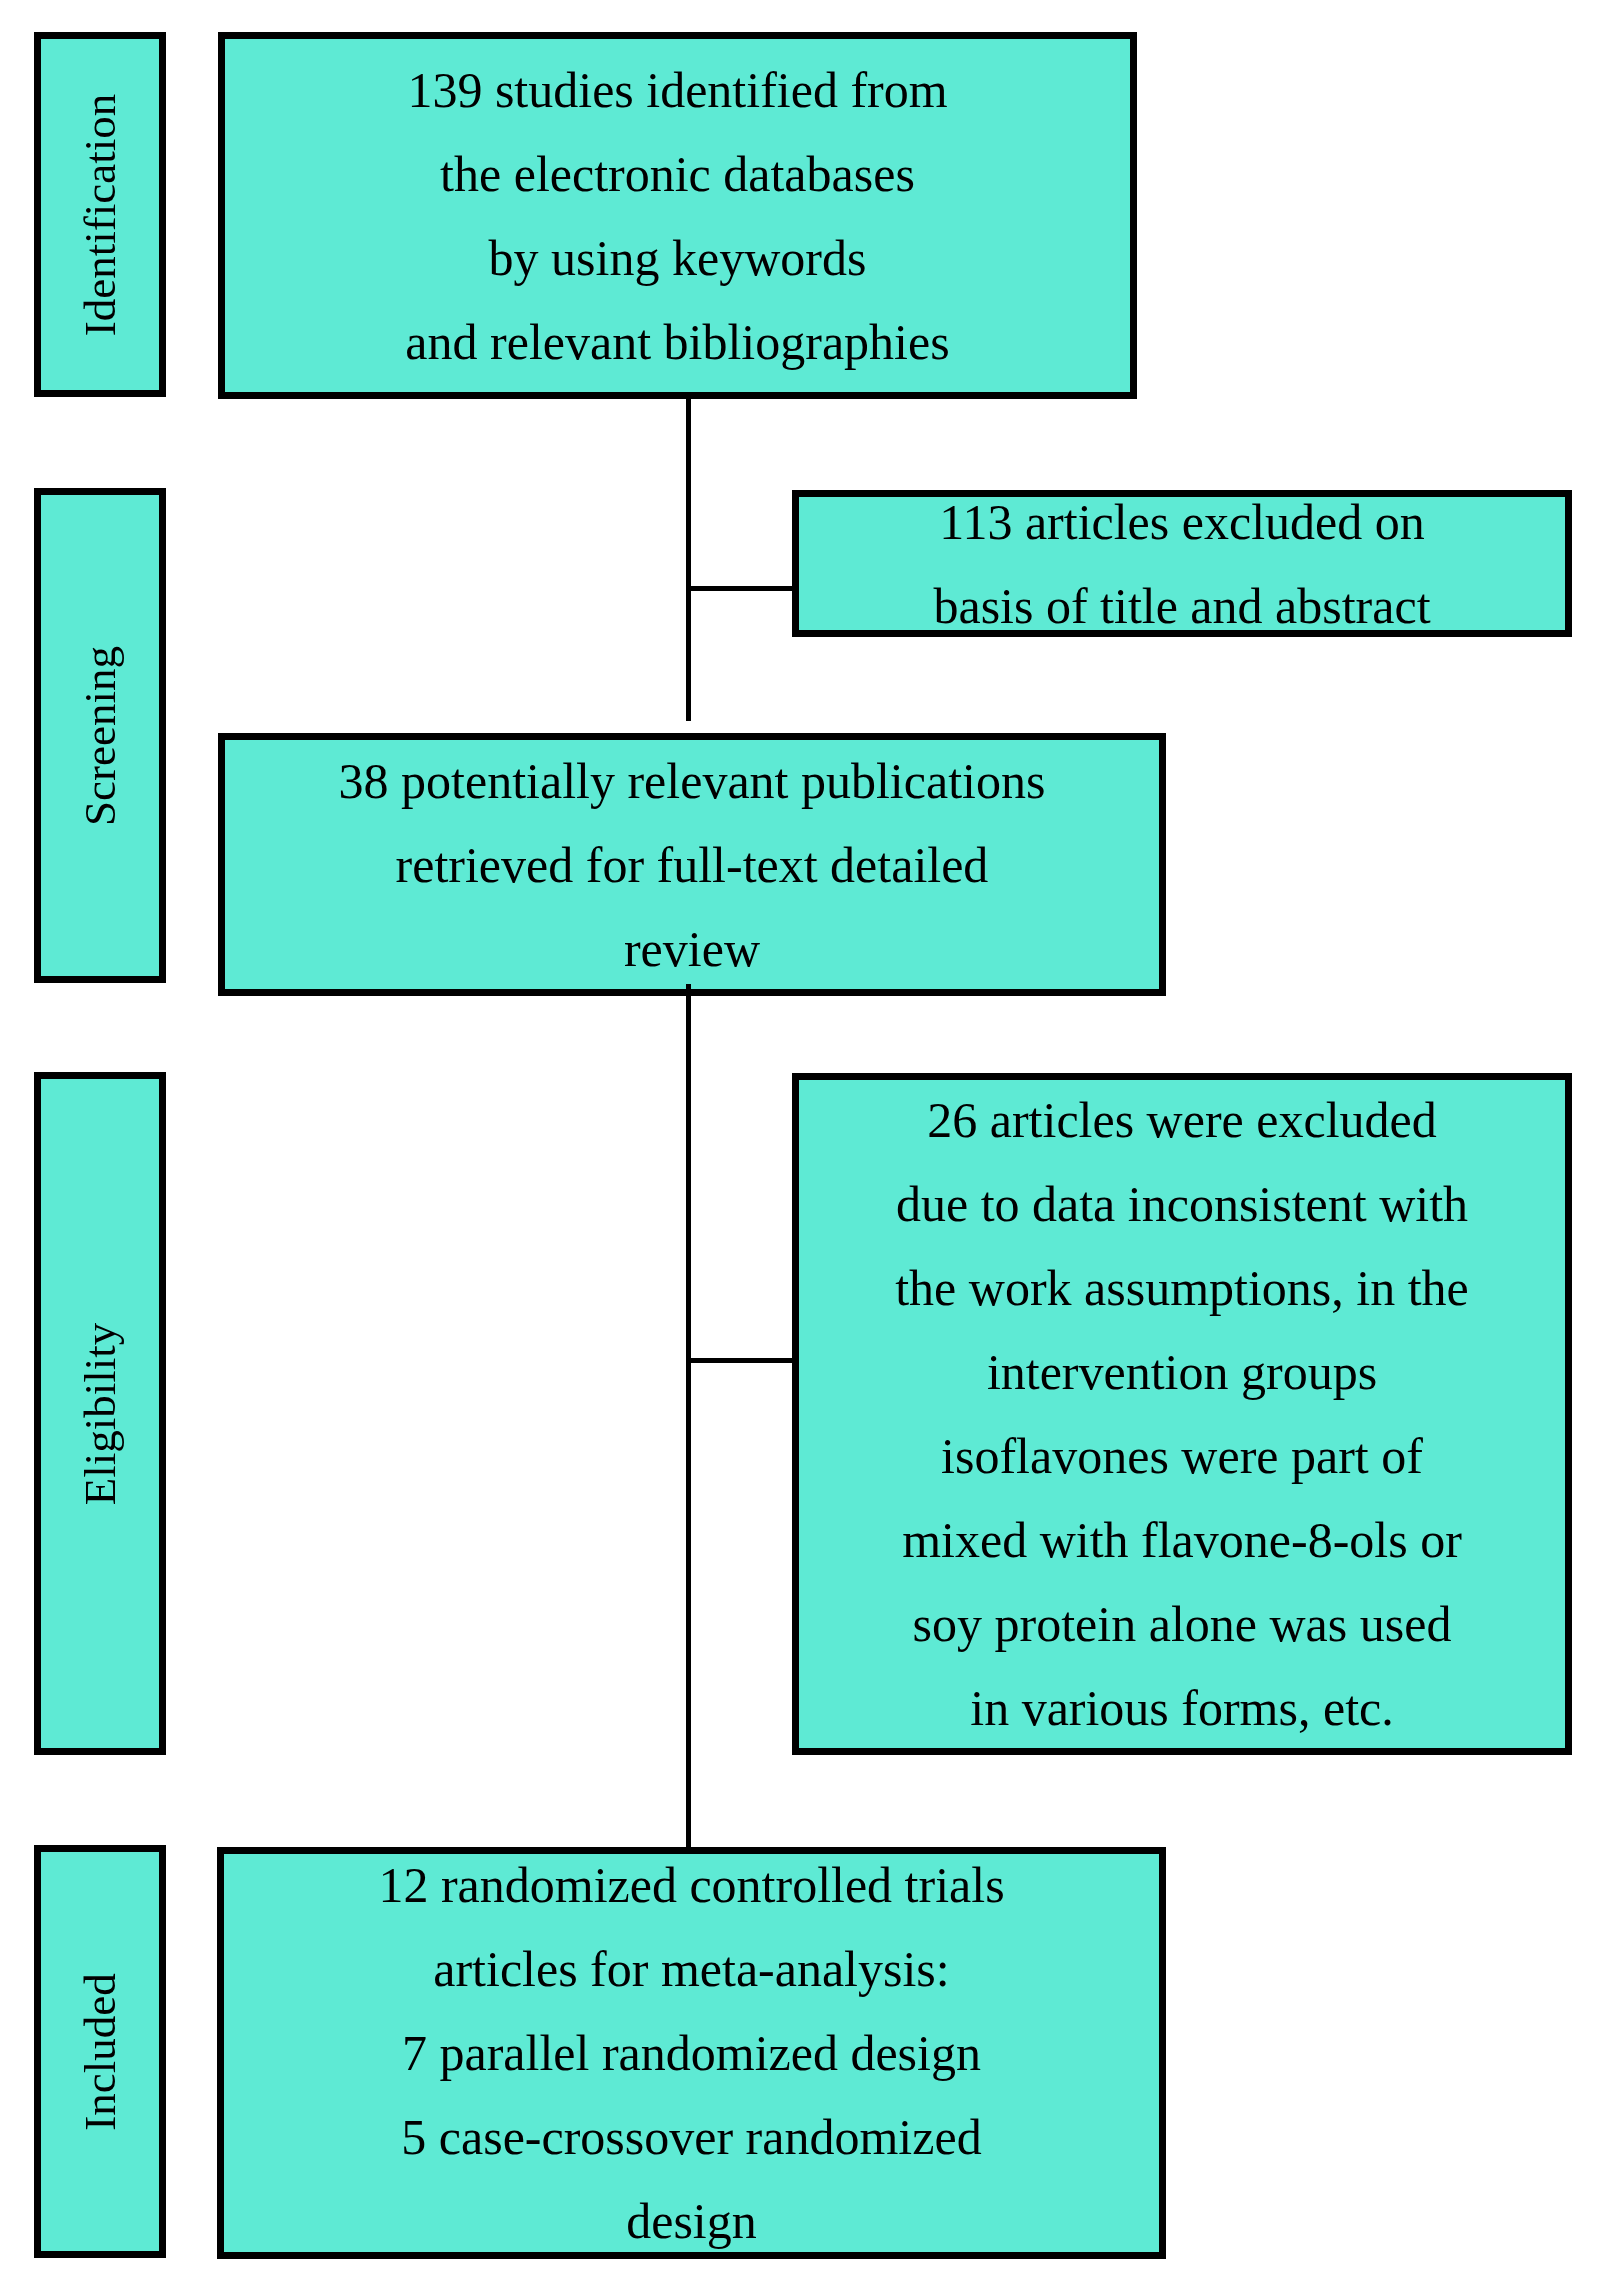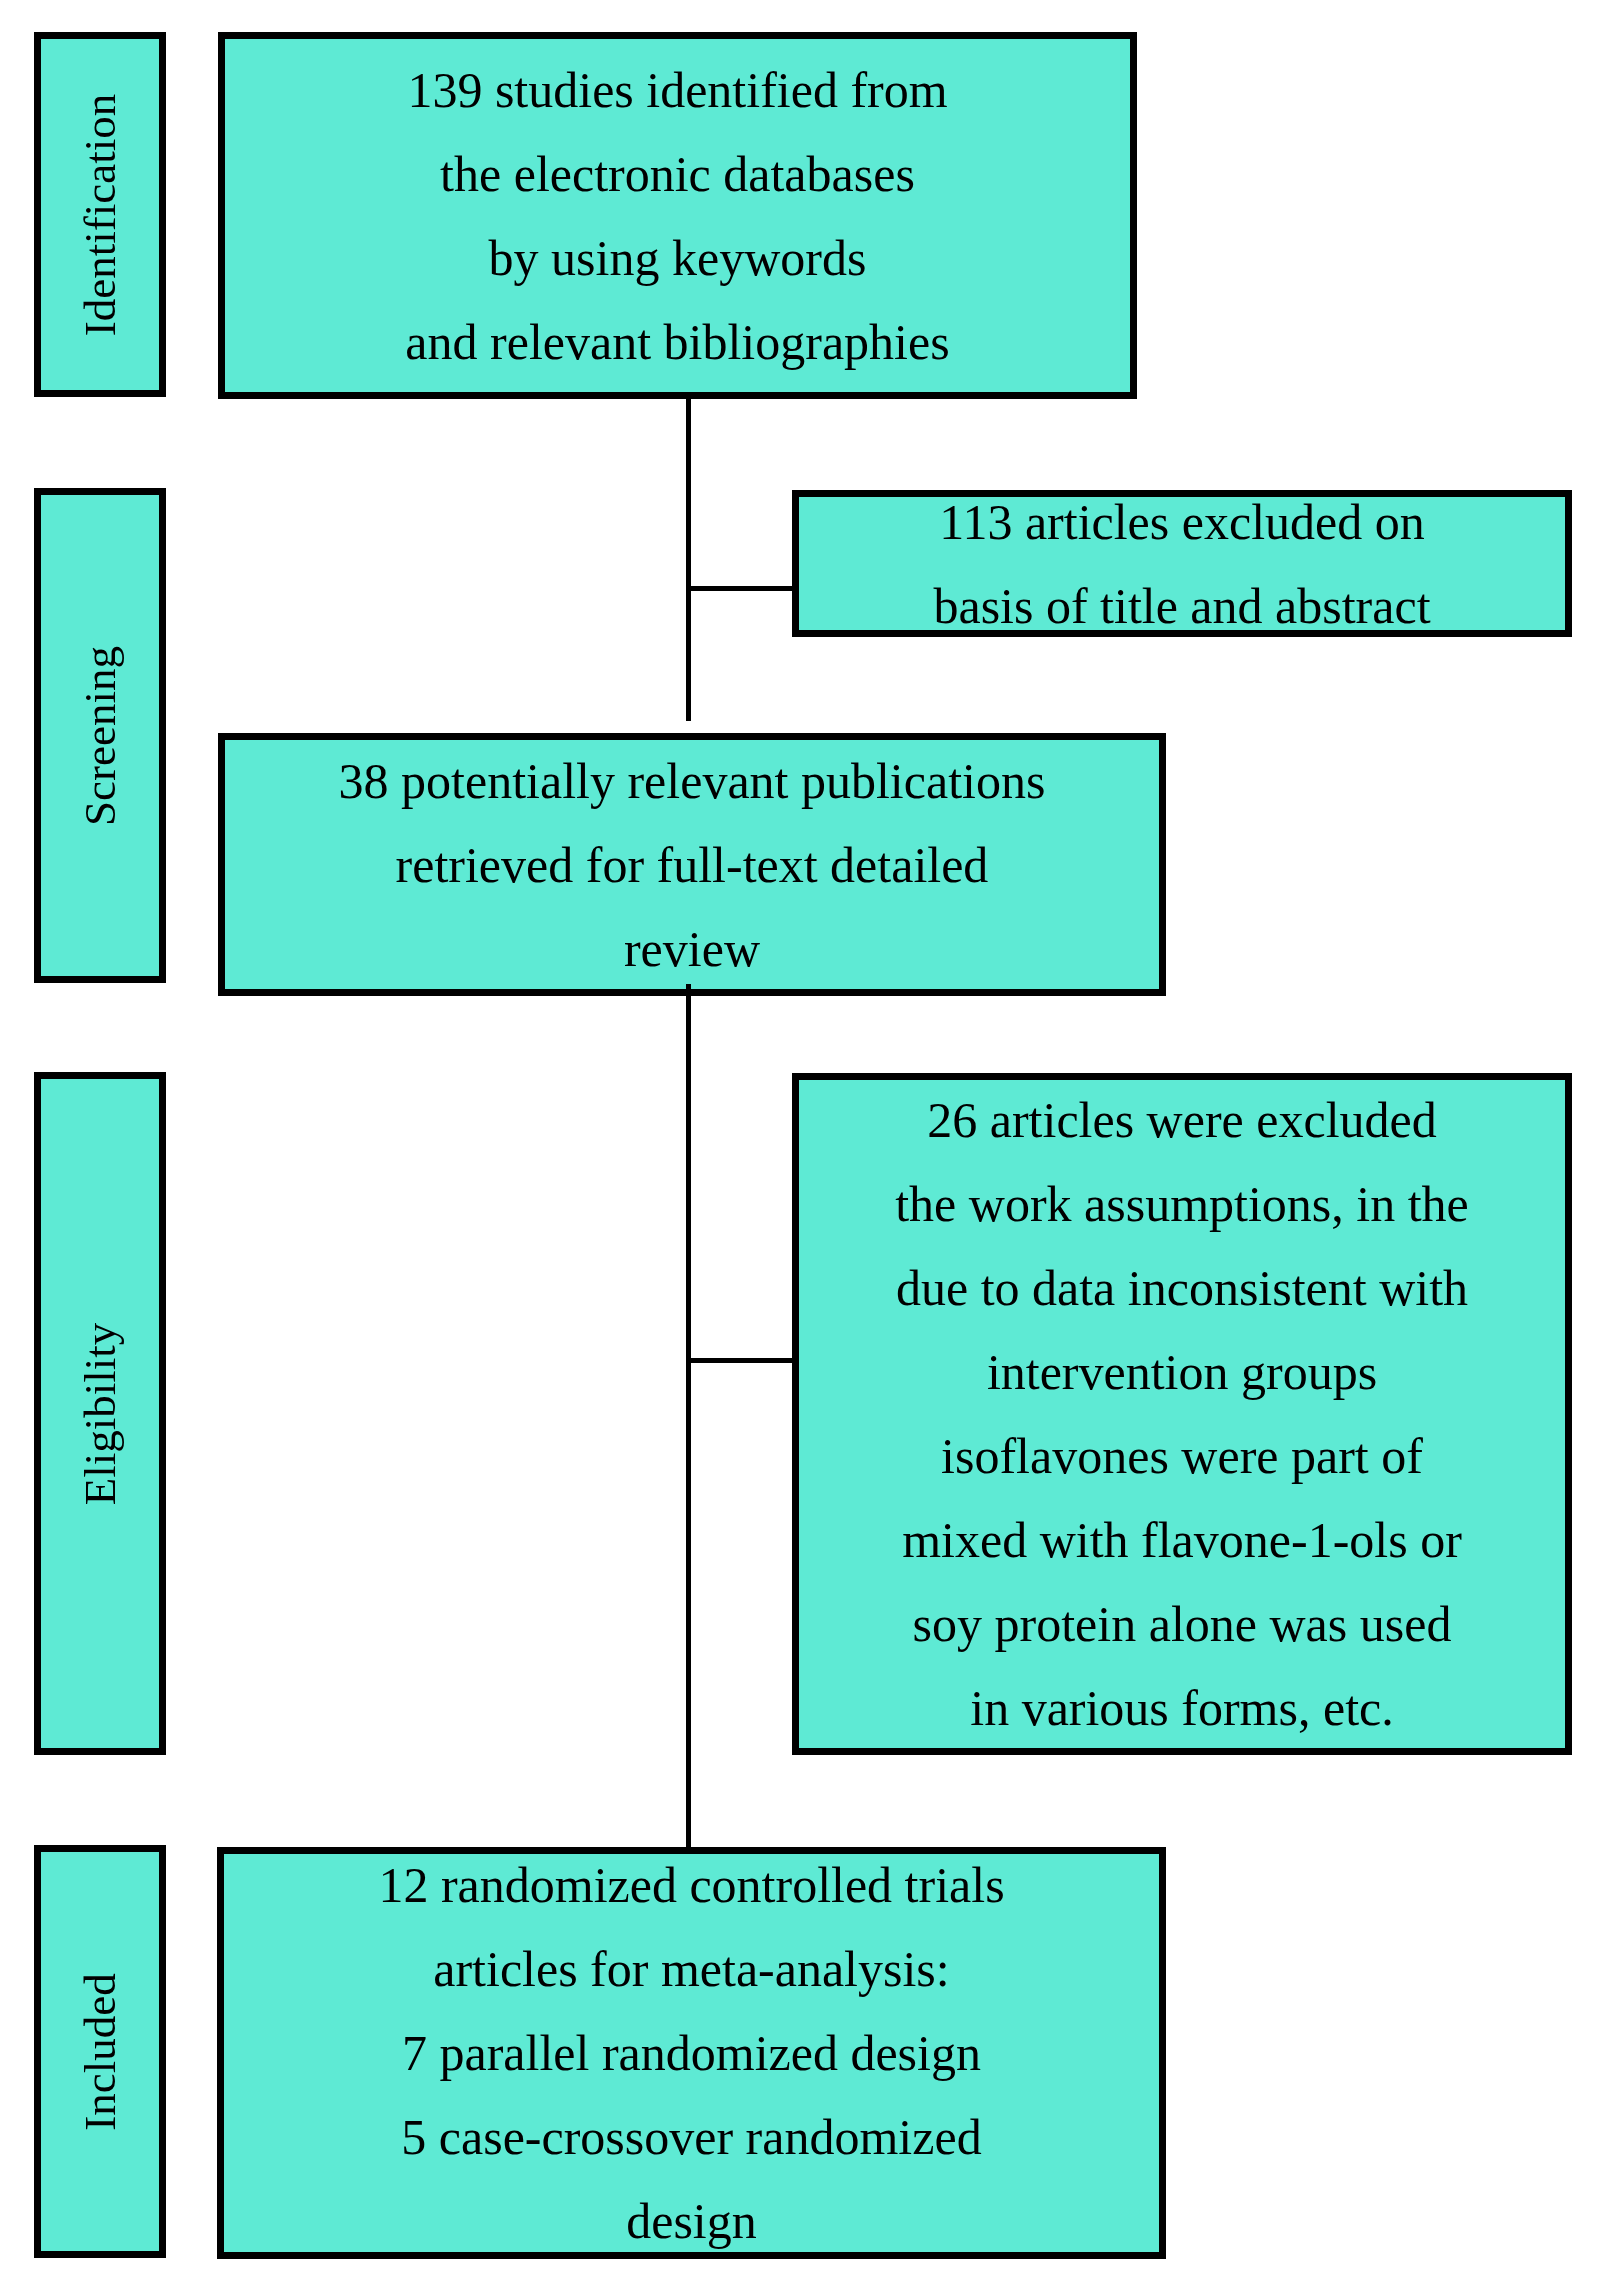--- a/index.html
+++ b/index.html
@@ -102,25 +102,25 @@
     <div class="lines">
         <div class="ln">38 potentially relevant publications</div>
         <div class="ln">retrieved for full-text detailed</div>
         <div class="ln">review</div>
       </div>
   </div>
 
   <div class="box flow-box" id="box-excluded-fulltext">
     <div class="lines">
         <div class="ln">26 articles were excluded</div>
+        <div class="ln">due to data inconsistent with</div>
         <div class="ln">the work assumptions, in the</div>
-        <div class="ln">due to data inconsistent with</div>
         <div class="ln">intervention groups</div>
         <div class="ln">isoflavones were part of</div>
-        <div class="ln">mixed with flavone-1-ols or</div>
+        <div class="ln">mixed with flavone-8-ols or</div>
         <div class="ln">soy protein alone was used</div>
         <div class="ln">in various forms, etc.</div>
       </div>
   </div>
 
   <div class="box flow-box" id="box-included-trials">
     <div class="lines">
         <div class="ln">12 randomized controlled trials</div>
         <div class="ln">articles for meta-analysis:</div>
         <div class="ln">7 parallel randomized design</div>

